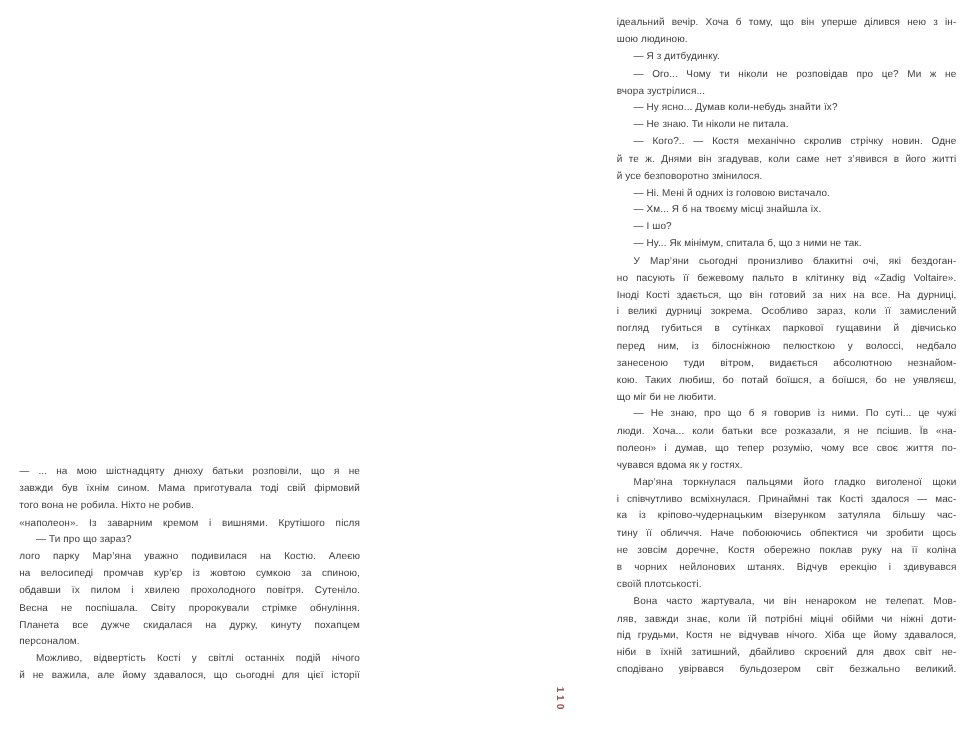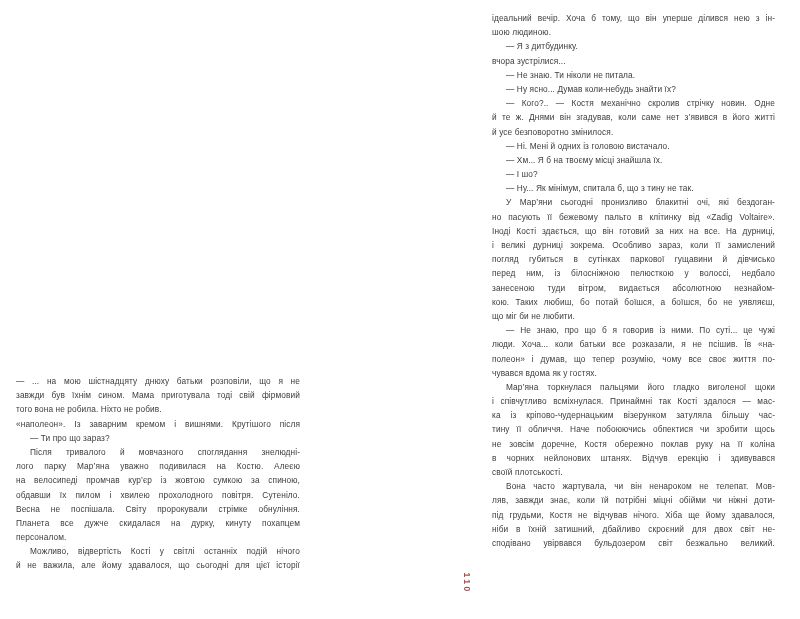--- a/index.html
+++ b/index.html
@@ -31,25 +31,25 @@
   }
   .text-column .line.justify {
     text-align: justify;
     text-align-last: justify;
   }
   .text-column .line.indent {
     padding-left: 14px;
   }
   #left-column {
     left: 16px;
-    top: 374px;
+    top: 385px;
     width: 284px;
   }
   #right-column {
-    left: 492px;
+    left: 514px;
     top: 11px;
     width: 283px;
   }
   .folio {
     position: absolute;
     left: 452px;
     top: 568px;
     width: 30px;
     height: 30px;
   }
@@ -71,45 +71,45 @@
 <body>
 
 <div class="spread">
 
   <div id="left-column" class="text-column">
       <div class="line justify">— ... на мою шістнадцяту днюху батьки розповіли, що я не</div>
       <div class="line justify">завжди був їхнім сином. Мама приготувала тоді свій фірмовий</div>
       <div class="line">того вона не робила. Ніхто не робив.</div>
       <div class="line justify">«наполеон». Із заварним кремом і вишнями. Крутішого після</div>
       <div class="line indent">— Ти про що зараз?</div>
-      <div class="line justify indent">Після тривалого й мовчазного споглядання знелюдні-</div>
       <div class="line justify">лого парку Мар’яна уважно подивилася на Костю. Алеєю</div>
       <div class="line justify">на велосипеді промчав кур’єр із жовтою сумкою за спиною,</div>
       <div class="line justify">обдавши їх пилом і хвилею прохолодного повітря. Сутеніло.</div>
       <div class="line justify">Весна не поспішала. Світу пророкували стрімке обнуління.</div>
       <div class="line justify">Планета все дужче скидалася на дурку, кинуту похапцем</div>
       <div class="line">персоналом.</div>
       <div class="line justify indent">Можливо, відвертість Кості у світлі останніх подій нічого</div>
       <div class="line justify">й не важила, але йому здавалося, що сьогодні для цієї історії</div>
     </div>
 
   <div id="right-column" class="text-column">
       <div class="line justify">ідеальний вечір. Хоча б тому, що він уперше ділився нею з ін-</div>
       <div class="line">шою людиною.</div>
       <div class="line indent">— Я з дитбудинку.</div>
+      <div class="line justify indent">— Ого... Чому ти ніколи не розповідав про це? Ми ж не</div>
       <div class="line">вчора зустрілися...</div>
+      <div class="line indent">— Ну ясно... Думав коли-небудь знайти їх?</div>
       <div class="line indent">— Не знаю. Ти ніколи не питала.</div>
-      <div class="line indent">— Ну ясно... Думав коли-небудь знайти їх?</div>
       <div class="line justify indent">— Кого?.. — Костя механічно скролив стрічку новин. Одне</div>
       <div class="line justify">й те ж. Днями він згадував, коли саме нет з’явився в його житті</div>
       <div class="line">й усе безповоротно змінилося.</div>
       <div class="line indent">— Ні. Мені й одних із головою вистачало.</div>
       <div class="line indent">— Хм... Я б на твоєму місці знайшла їх.</div>
       <div class="line indent">— І шо?</div>
-      <div class="line indent">— Ну... Як мінімум, спитала б, що з тину не так.</div>
+      <div class="line indent">— Ну... Як мінімум, спитала б, що з ними не так.</div>
       <div class="line justify indent">У Мар’яни сьогодні пронизливо блакитні очі, які бездоган-</div>
       <div class="line justify">но пасують її бежевому пальто в клітинку від «Zadig Voltaire».</div>
       <div class="line justify">Іноді Кості здається, що він готовий за них на все. На дурниці,</div>
       <div class="line justify">і великі дурниці зокрема. Особливо зараз, коли її замислений</div>
       <div class="line justify">погляд губиться в сутінках паркової гущавини й дівчисько</div>
       <div class="line justify">перед ним, із білосніжною пелюсткою у волоссі, недбало</div>
       <div class="line justify">занесеною туди вітром, видається абсолютною незнайом-</div>
       <div class="line justify">кою. Таких любиш, бо потай боїшся, а боїшся, бо не уявляєш,</div>
       <div class="line">що міг би не любити.</div>
       <div class="line justify indent">— Не знаю, про що б я говорив із ними. По суті... це чужі</div>

